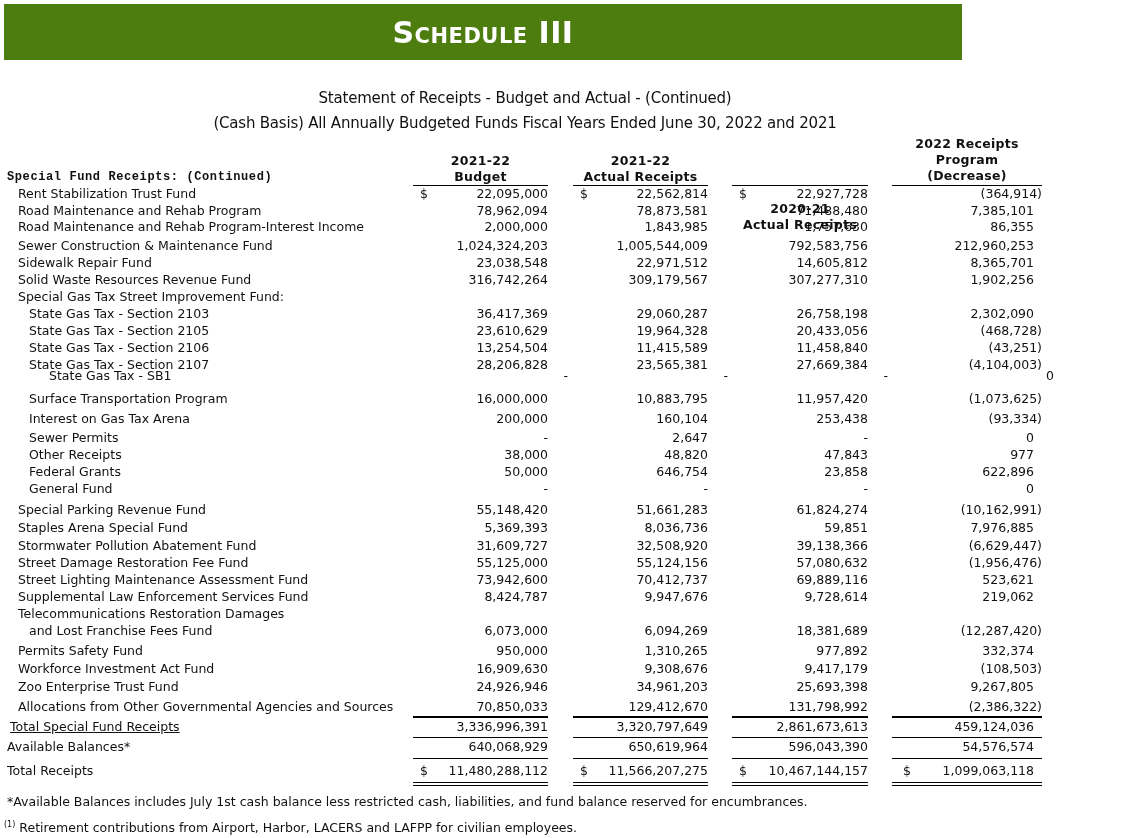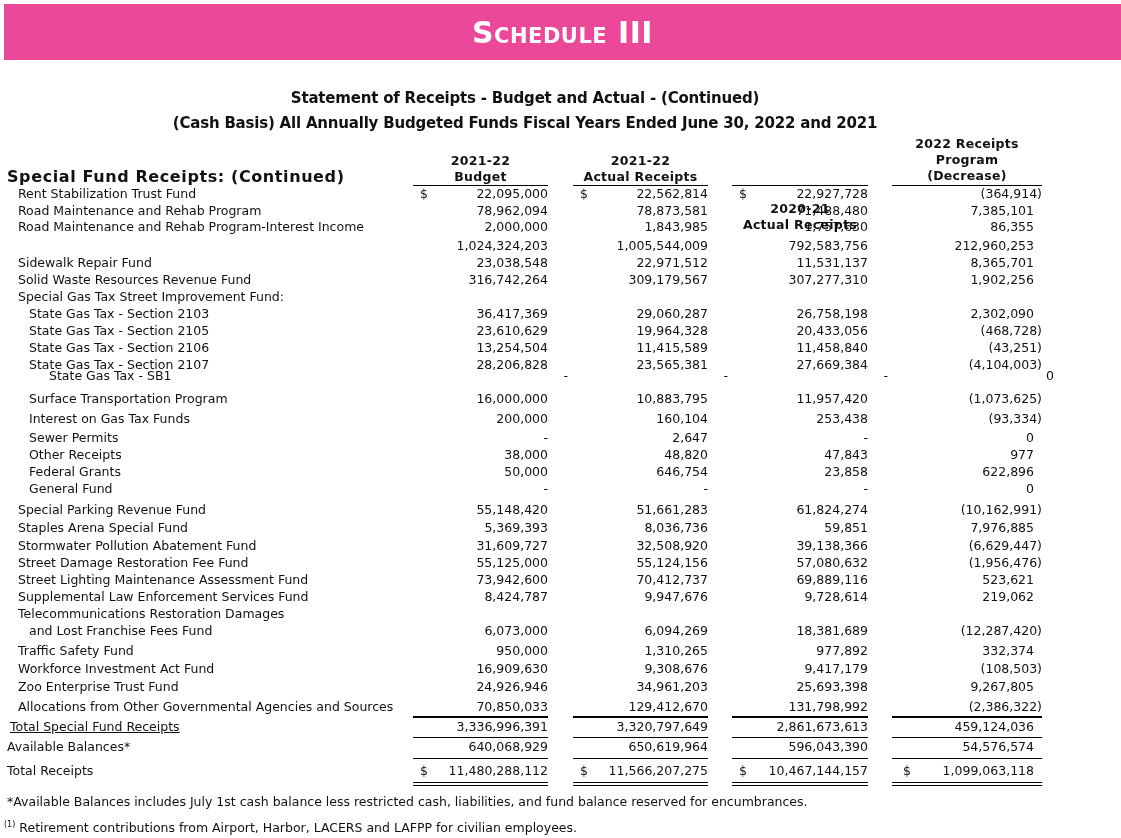--- a/index.html
+++ b/index.html
@@ -1,41 +1,41 @@
 <!DOCTYPE html>
 <html><head>
 <meta charset="utf-8">
 <style>
   * { box-sizing: border-box; margin: 0; padding: 0; }
   html, body { width: 1121px; height: 838px; background: #ffffff; overflow: hidden; }
   body { position: relative; font-family: "DejaVu Sans", sans-serif; color: #111; }
 
   .banner {
-    position: absolute; left: 4px; top: 4px; width: 1117px; height: 56px;
-    background: #ec4899;
+    position: absolute; left: 4px; top: 4px; width: 958px; height: 56px;
+    background: #4d7c0f;
     display: flex; align-items: center; justify-content: center;
   }
   .banner-title {
     color: #ffffff; font-family: "DejaVu Sans", sans-serif; font-weight: bold;
     font-size: 30px; font-variant: small-caps; letter-spacing: 0.5px;
   }
 
   .title1, .title2 {
     position: absolute; left: 0; width: 1050px; text-align: center;
-    font-family: "DejaVu Sans", sans-serif; font-weight: bold; font-size: 15px;
+    font-family: "DejaVu Sans", sans-serif; font-weight: normal; font-size: 15px;
     letter-spacing: -0.2px;
   }
   .title1 { top: 89px; }
   .title2 { top: 114px; }
 
   .hdr {
     position: absolute; font-weight: bold; font-size: 12.5px; line-height: 16px;
     text-align: center; letter-spacing: 0.3px;
   }
-  .hdr-left { left: 7px; top: 169px; text-align: left; letter-spacing: 0.6px; font-size: 16px; }
+  .hdr-left { left: 7px; top: 169px; text-align: left; letter-spacing: 0.6px; font-size: 12px; font-family: Liberation Mono, monospace; }
 
   .col-budget { left: 413px; width: 135px; }
   .col-act22  { left: 573px; width: 135px; }
   .col-act21  { left: 732px; width: 136px; margin-top: 48px; }
   .col-inc    { left: 892px; width: 150px; }
 
   .uline { position: absolute; height: 1px; background: #000; }
 
   .row { position: absolute; left: 0; width: 1121px; height: 17px; font-size: 12.5px; line-height: 17px; }
   .row .label { position: absolute; white-space: nowrap; }
@@ -115,30 +115,31 @@
       <span class="cell c-inc">7,385,101</span>
     </div>
     <div class="row" style="top: 218px;">
       <span class="label lvl1">Road Maintenance and Rehab Program-Interest Income</span>
       <span class="cell c-budget">2,000,000</span>
       <span class="cell c-act22">1,843,985</span>
       <span class="cell c-act21">1,757,630</span>
       <span class="cell c-inc">86,355</span>
     </div>
     <div class="row" style="top: 237px;">
+      <span class="label lvl1">Sewer Construction &amp; Maintenance Fund</span>
       <span class="cell c-budget">1,024,324,203</span>
       <span class="cell c-act22">1,005,544,009</span>
       <span class="cell c-act21">792,583,756</span>
       <span class="cell c-inc">212,960,253</span>
     </div>
     <div class="row" style="top: 254px;">
       <span class="label lvl1">Sidewalk Repair Fund</span>
       <span class="cell c-budget">23,038,548</span>
       <span class="cell c-act22">22,971,512</span>
-      <span class="cell c-act21">11,531,137</span>
+      <span class="cell c-act21">14,605,812</span>
       <span class="cell c-inc">8,365,701</span>
     </div>
     <div class="row" style="top: 271px;">
       <span class="label lvl1">Solid Waste Resources Revenue Fund</span>
       <span class="cell c-budget">316,742,264</span>
       <span class="cell c-act22">309,179,567</span>
       <span class="cell c-act21">307,277,310</span>
       <span class="cell c-inc">1,902,256</span>
     </div>
     <div class="row" style="top: 288px;">
@@ -184,21 +185,21 @@
       <span class="cell c-inc">0</span>
     </div>
     <div class="row" style="top: 390px;">
       <span class="label lvl2">Surface Transportation Program</span>
       <span class="cell c-budget">16,000,000</span>
       <span class="cell c-act22">10,883,795</span>
       <span class="cell c-act21">11,957,420</span>
       <span class="cell c-inc neg">(1,073,625)</span>
     </div>
     <div class="row" style="top: 410px;">
-      <span class="label lvl2">Interest on Gas Tax Funds</span>
+      <span class="label lvl2">Interest on Gas Tax Arena</span>
       <span class="cell c-budget">200,000</span>
       <span class="cell c-act22">160,104</span>
       <span class="cell c-act21">253,438</span>
       <span class="cell c-inc neg">(93,334)</span>
     </div>
     <div class="row" style="top: 429px;">
       <span class="label lvl2">Sewer Permits</span>
       <span class="cell c-budget">-</span>
       <span class="cell c-act22">2,647</span>
       <span class="cell c-act21">-</span>
@@ -275,21 +276,21 @@
       <span class="cell c-inc"></span>
     </div>
     <div class="row" style="top: 622px;">
       <span class="label lvl2">and Lost Franchise Fees Fund</span>
       <span class="cell c-budget">6,073,000</span>
       <span class="cell c-act22">6,094,269</span>
       <span class="cell c-act21">18,381,689</span>
       <span class="cell c-inc neg">(12,287,420)</span>
     </div>
     <div class="row" style="top: 642px;">
-      <span class="label lvl1">Traffic Safety Fund</span>
+      <span class="label lvl1">Permits Safety Fund</span>
       <span class="cell c-budget">950,000</span>
       <span class="cell c-act22">1,310,265</span>
       <span class="cell c-act21">977,892</span>
       <span class="cell c-inc">332,374</span>
     </div>
     <div class="row" style="top: 660px;">
       <span class="label lvl1">Workforce Investment Act Fund</span>
       <span class="cell c-budget">16,909,630</span>
       <span class="cell c-act22">9,308,676</span>
       <span class="cell c-act21">9,417,179</span>

